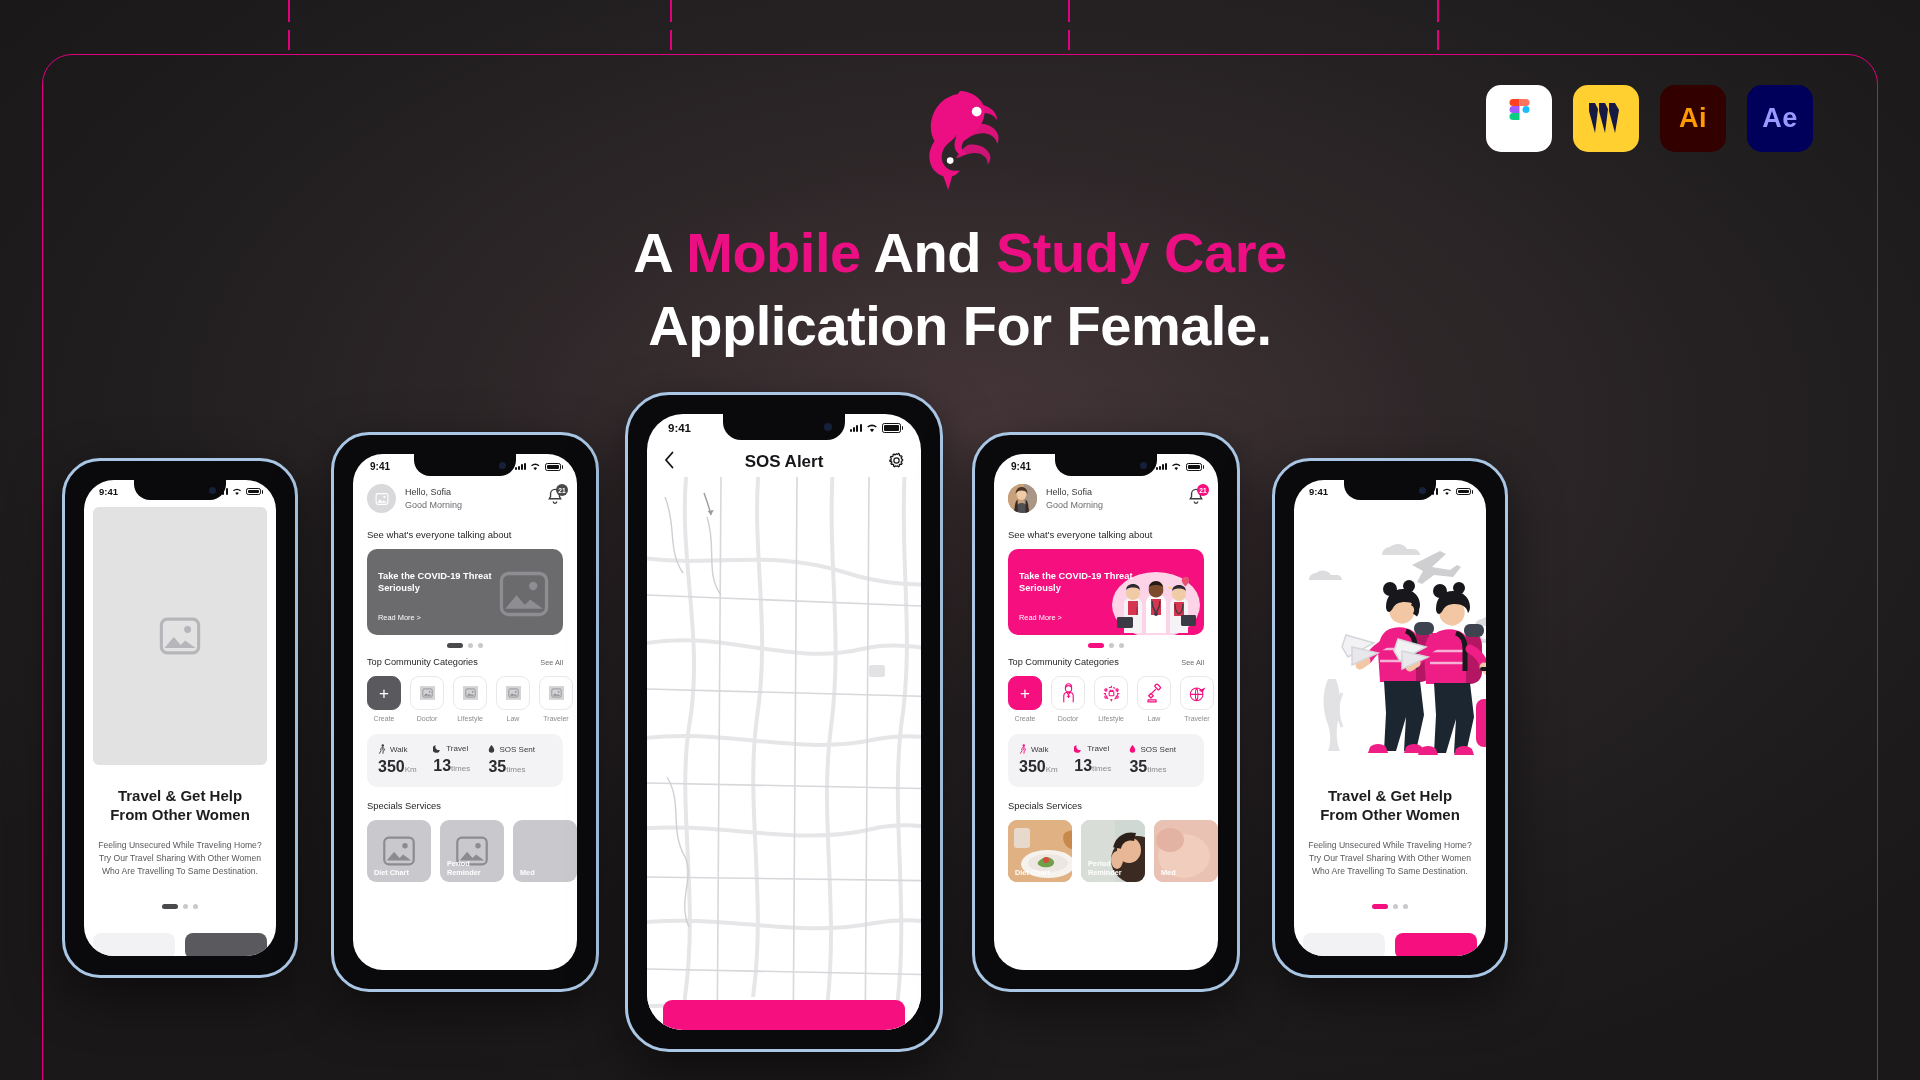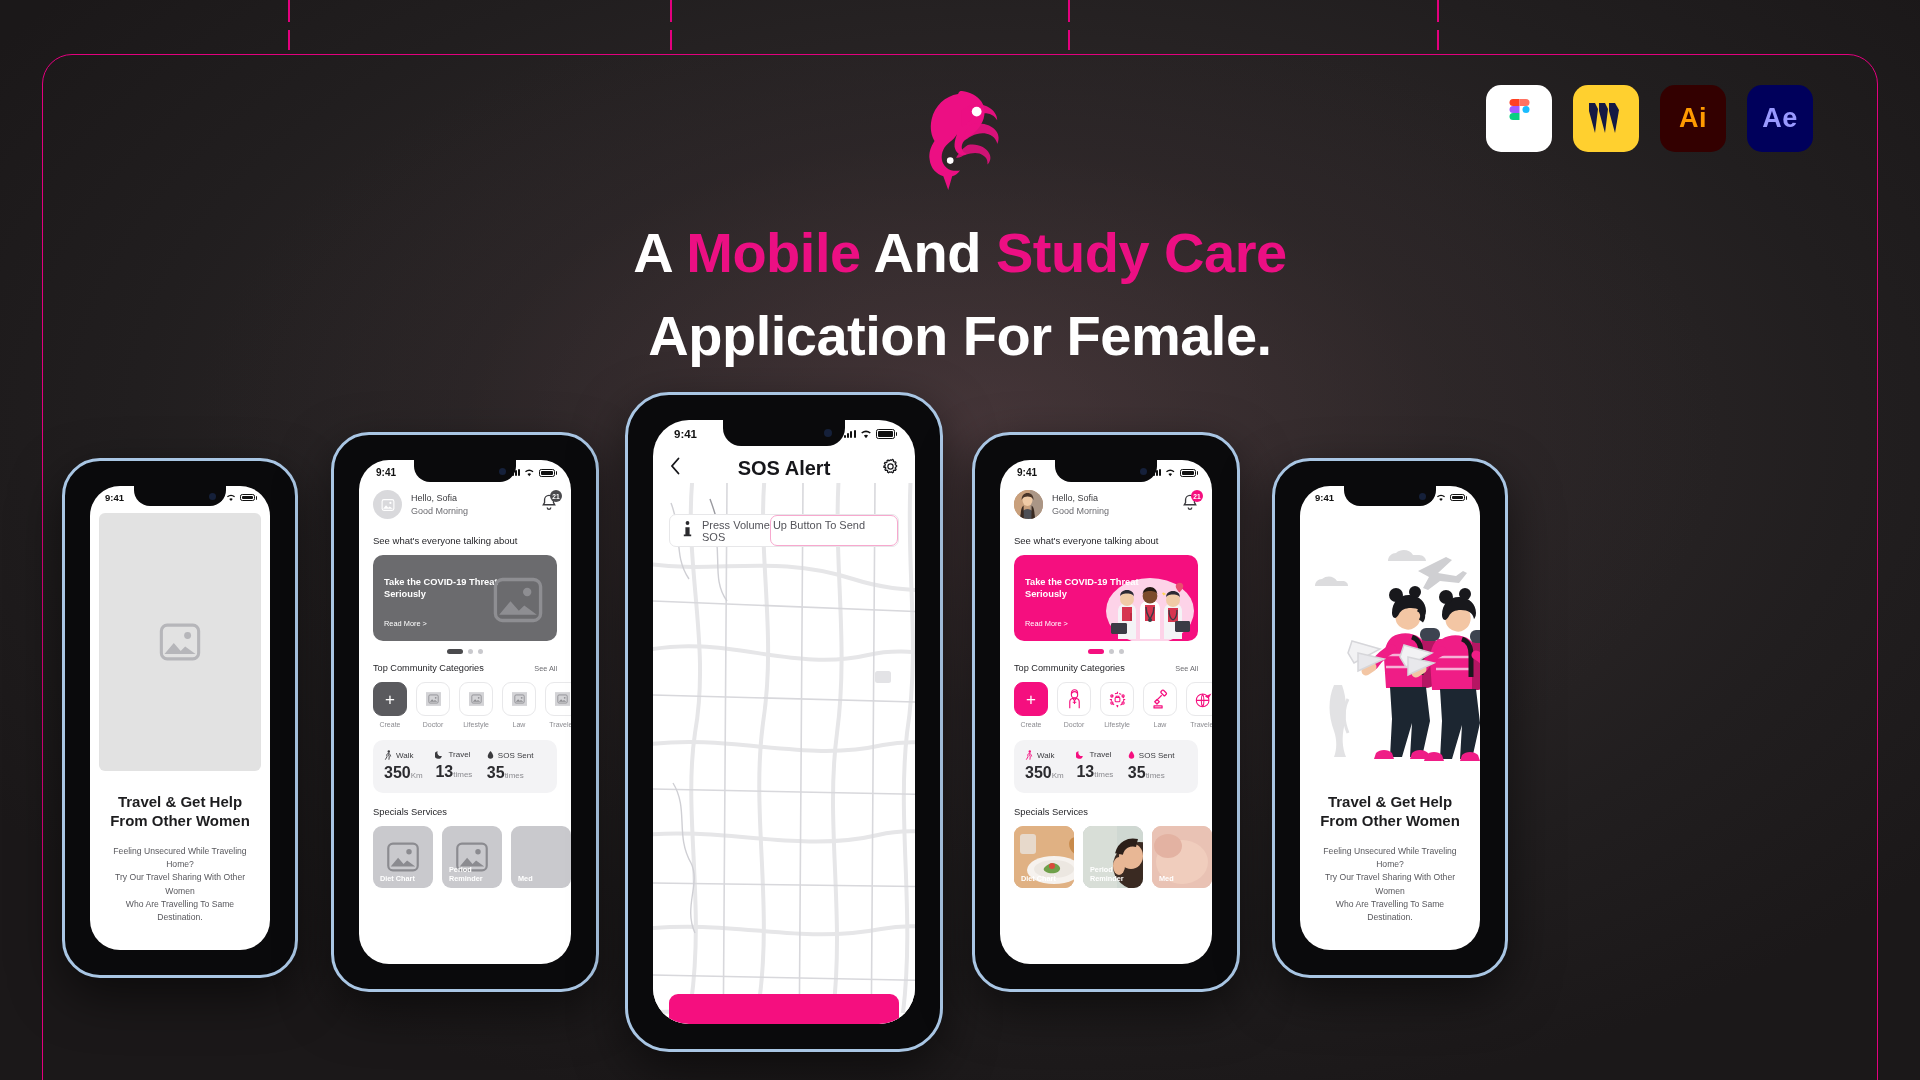--- a/index.html
+++ b/index.html
@@ -45,41 +45,41 @@
   .subtitle{
     margin-top:12px;
     font-size:23.5px; font-weight:700; color:#ffffff; letter-spacing:.1px;
   }
   .headline{
     margin-top:23px;
     font-size:56px; font-weight:700; color:#ffffff;
     letter-spacing:-.5px; line-height:1.22;
   }
   .hl-pink{ color:#ec0f83; }
-  .headline-2{ margin-top:16px; font-size:56px; font-weight:700; color:#fff; letter-spacing:-.5px;}
+  .headline-2{ margin-top:6px; font-size:56px; font-weight:700; color:#fff; letter-spacing:-.5px;}
 
   
   #tools{ position:absolute; right:107px; top:85px; display:flex; gap:21px; z-index:6;}
   .tool{
     width:66px; height:67px; border-radius:15px;
     display:flex; align-items:center; justify-content:center;
     font-weight:700;
   }
   .tool.figma{ background:#ffffff; }
   .tool.miro{ background:#ffd02f; }
   .tool.ai{ background:#330000; color:#ff9a00; font-size:27px; letter-spacing:.5px;}
   .tool.ae{ background:#00005b; color:#9999ff; font-size:27px; letter-spacing:.5px;}
 
   
   .phone{
     position:absolute;
     background:#0a0a0c;
     border:3px solid #a9c6e4;
     border-radius:38px;
-    padding:25px;
+    padding:19px;
     box-shadow:0 18px 50px rgba(0,0,0,.55);
     z-index:4;
     overflow:hidden;
   }
   .screen{
     width:100%; height:100%;
     background:#fff;
     border-radius:30px;
     overflow:hidden;
     position:relative;
@@ -498,21 +498,21 @@
           </span>
       </span>
     </div>
 
     <div style="position:relative;display:flex;align-items:center;justify-content:center;height:30px;margin-top:33px;z-index:7;">
       <span style="position:absolute;left:17px;">
         <svg width="11" height="18" viewBox="0 0 11 18">
             <path d="M8.5 1.5L2 9l6.5 7.5" fill="none" stroke="#16161a" stroke-width="1.8" stroke-linecap="round"></path>
           </svg>
       </span>
-      <span class="nav-title" style="font-size:20px;">SOS Alert</span>
+      <span class="nav-title" style="font-size:17px;">SOS Alert</span>
       <span style="position:absolute;right:16px;">
         <svg width="17" height="17" viewBox="0 0 20 20">
             <path d="M10 2.2l1.4.5.9-1.1 1.3.9-.3 1.4 1.2.9 1.4-.4.7 1.4-1.1 1 .3 1.4 1.4.5v1.6l-1.4.5-.3 1.4 1.1 1-.7 1.4-1.4-.4-1.2.9.3 1.4-1.3.9-.9-1.1-1.4.5-1.4-.5-.9 1.1-1.3-.9.3-1.4-1.2-.9-1.4.4-.7-1.4 1.1-1-.3-1.4L2.2 11V9.4l1.4-.5.3-1.4-1.1-1 .7-1.4 1.4.4 1.2-.9-.3-1.4 1.3-.9.9 1.1z" fill="none" stroke="#16161a" stroke-width="1.4" stroke-linejoin="round"></path>
             <circle cx="10" cy="10" r="3.1" fill="none" stroke="#16161a" stroke-width="1.4"></circle>
           </svg>
       </span>
     </div>
 
     <div class="mapbg" style="top:63px;">
       <svg width="300" height="580" viewBox="0 0 300 580" style="position:absolute;inset:0;">
@@ -539,30 +539,20 @@
         </g>
         <rect x="222" y="188" width="16" height="12" rx="2.5" fill="#e3e3e6"></rect>
       </svg>
 
       <svg width="22" height="30" viewBox="0 0 22 30" style="position:absolute;left:52px;top:14px;">
         <path d="M5 2 C8 10, 10 16, 12 24" stroke="#9a9aa0" stroke-width="1.4" fill="none"></path>
         <path d="M12 24 l-3.4-4 6.2-1z" fill="#9a9aa0"></path>
       </svg>
     </div>
 
-    <div class="infopill" style="left:16px;right:16px;top:94px;height:33px;padding:0 12px;z-index:8;">
-      <span>
-        <svg width="11" height="16" viewBox="0 0 11 16">
-            <circle cx="5.5" cy="2" r="1.9" fill="#2a2a2e"></circle>
-            <path d="M3.4 6.2h4.2v7.4h1.6v1.7H1.8v-1.7h1.6z" fill="#2a2a2e"></path>
-          </svg>
-      </span>
-      <span style="font-size:11px;color:#54545a;">Press Volume Up Button To Send SOS</span>
-      <span class="pinkedge"></span>
-    </div>
 
 
     <div style="position:absolute;left:16px;right:16px;bottom:-4px;height:34px;background:#f50f7f;border-radius:9px;z-index:7;"></div>
   </div>
 </div>
 
 <div class="phone" style="left:972px; top:432px; width:268px; height:560px;">
   <div class="side" style="left:-5px; top:74px; width:3px; height:20px;"></div>
   <div class="side" style="left:-5px; top:112px; width:3px; height:36px;"></div>
   <div class="side" style="left:-5px; top:158px; width:3px; height:36px;"></div>

